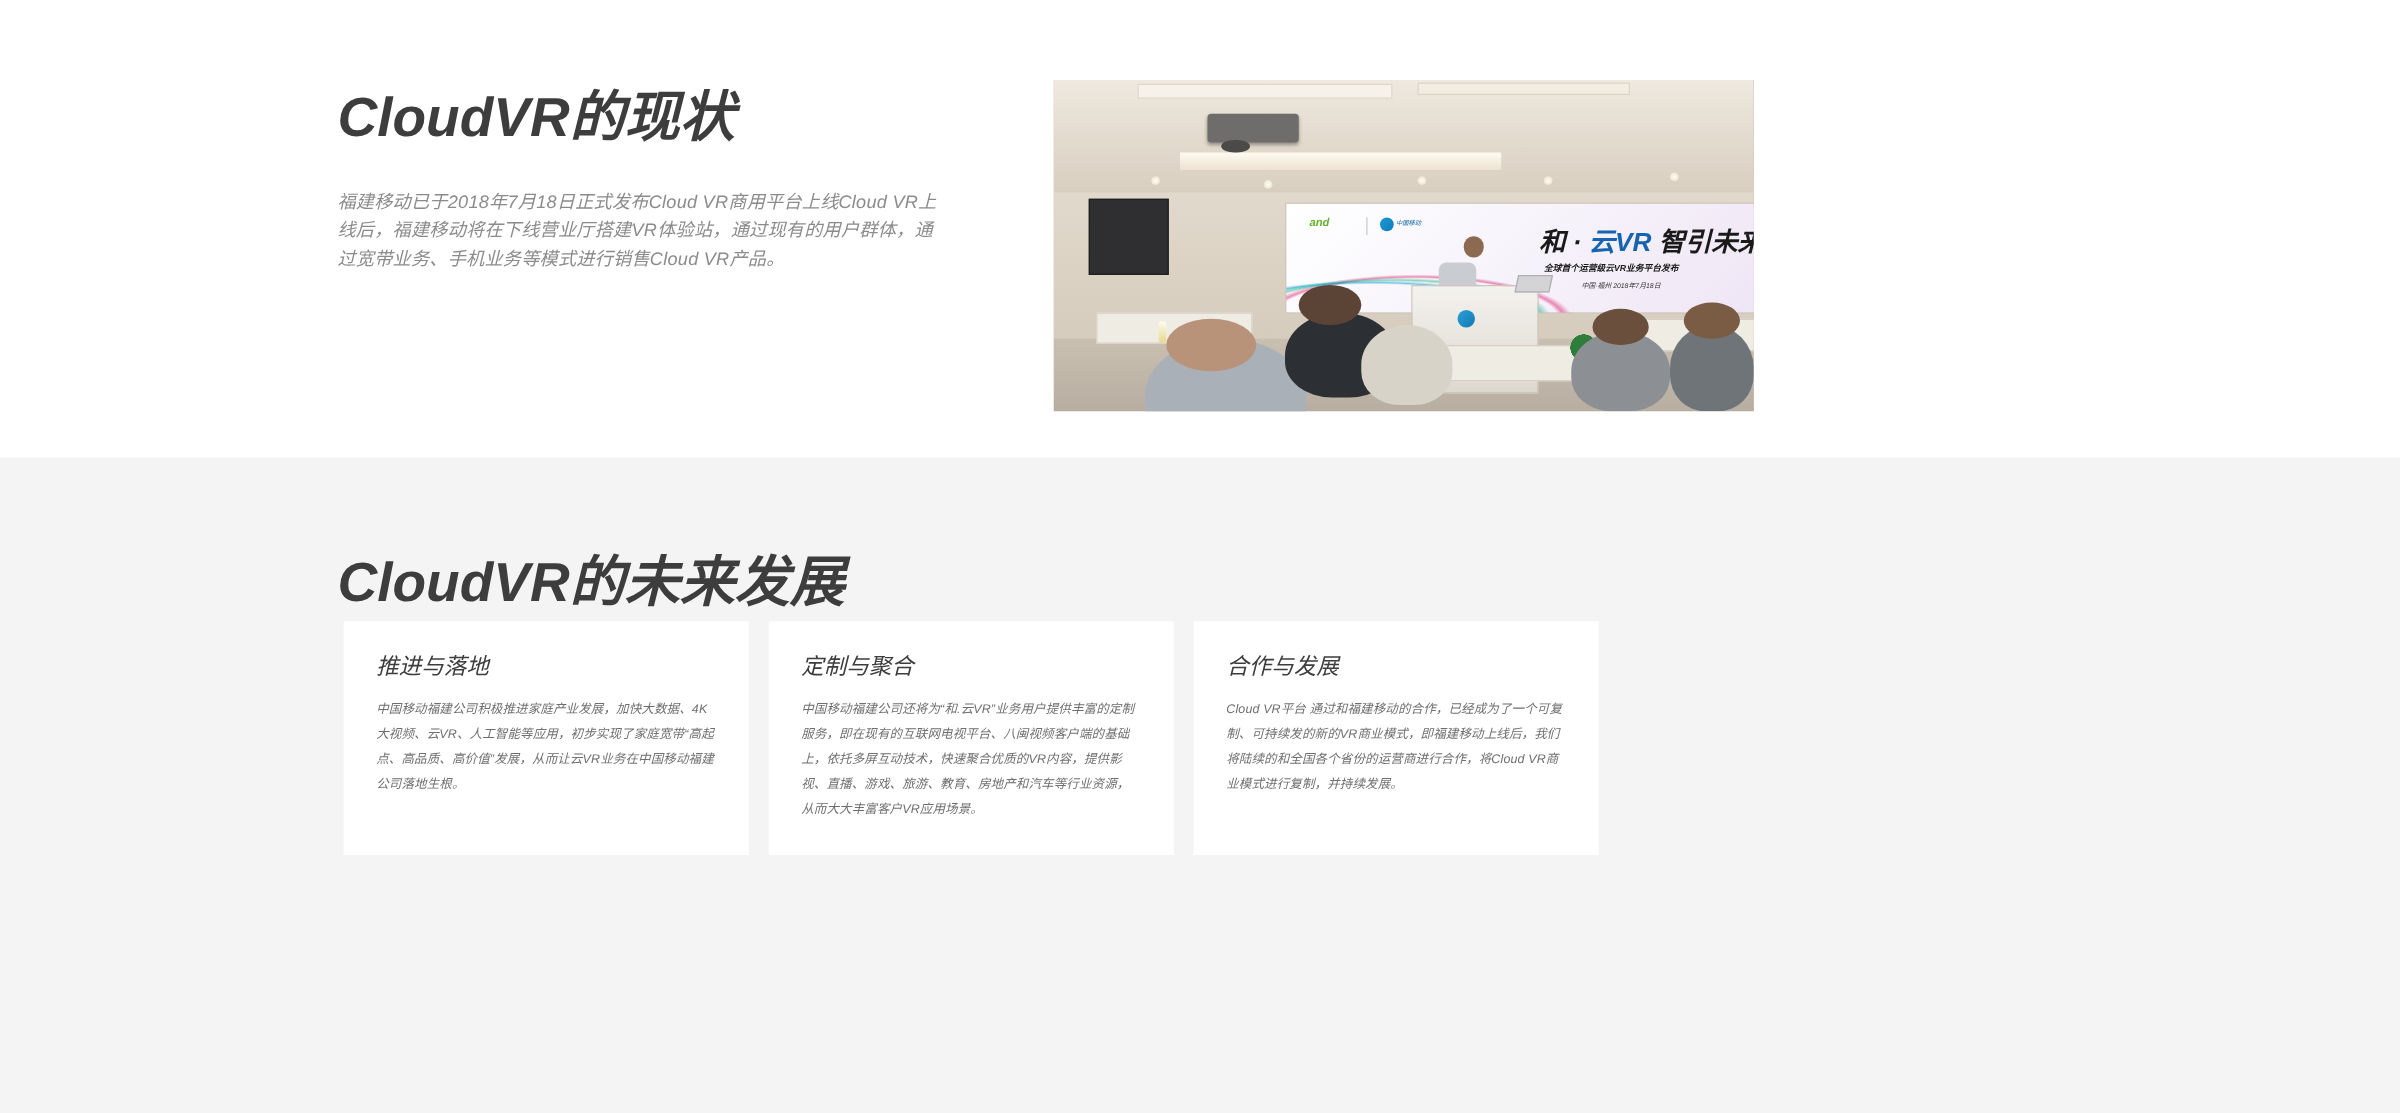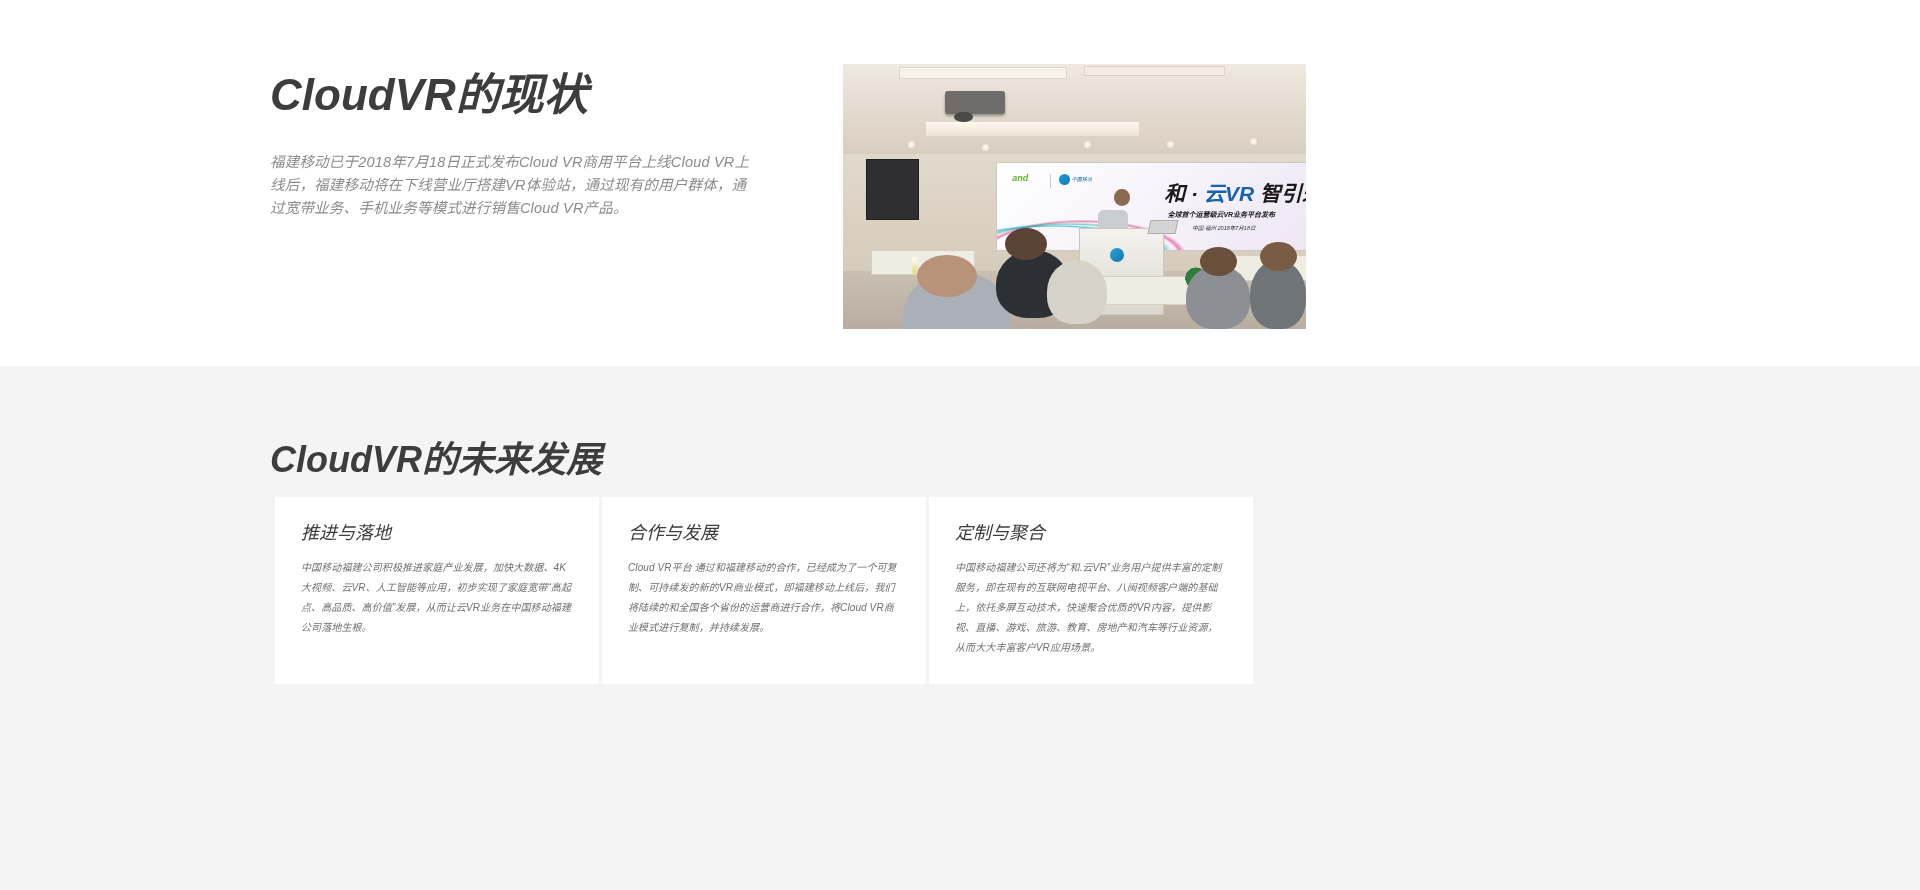--- a/index.html
+++ b/index.html
@@ -44,21 +44,21 @@
     color: #8b8b8b;
     line-height: 23px;
     letter-spacing: .2px;
   }
   .current-copy p { margin: 0; }
 
   
   .photo {
     position: absolute;
     left: 803px; top: 48px;
-    width: 463px; height: 265px;
+    width: 560px; height: 265px;
     overflow: hidden;
     background: #b9b2a8;
   }
   .ph-ceiling {
     position: absolute; left: 0; top: 0; width: 100%; height: 34%;
     background: linear-gradient(180deg,#efe9df 0%,#e6ded2 40%,#d8cec0 100%);
   }
   .ph-ceil-panel {
     position: absolute; left: 12%; top: 3%; width: 36%; height: 11%;
     background: #f6f2ea; border: 1px solid #ded5c8;
@@ -189,31 +189,31 @@
   
   .section-future {
     position: absolute;
     left: 0; top: 366px;
     width: 1920px; height: 524px;
     background: #f4f4f4;
   }
   .future-title {
     position: absolute;
     left: 270px; top: 36px;
-    font-size: 36px;
+    font-size: 44px;
     font-weight: bold;
     color: #3d3d3d;
     line-height: 56px;
     white-space: nowrap;
   }
   .cards {
     position: absolute;
     left: 275px; top: 131px;
     display: flex;
-    gap: 3px;
+    gap: 16px;
   }
   .card {
     width: 324px;
     min-height: 166px;
     background: #ffffff;
     padding: 24px 26px 26px 26px;
     box-sizing: border-box;
   }
   .card-title {
     font-size: 18px;
@@ -307,24 +307,24 @@
   <section class="section-future">
     <h2 class="future-title">CloudVR的未来发展</h2>
 
     <div class="cards">
       <article class="card">
         <h3 class="card-title">推进与落地</h3>
         <p class="card-body">中国移动福建公司积极推进家庭产业发展，加快大数据、4K大视频、云VR、人工智能等应用，初步实现了家庭宽带“高起点、高品质、高价值”发展，从而让云VR业务在中国移动福建公司落地生根。</p>
       </article>
 
       <article class="card">
+        <h3 class="card-title">定制与聚合</h3>
+        <p class="card-body">中国移动福建公司还将为“和.云VR”业务用户提供丰富的定制服务，即在现有的互联网电视平台、八闽视频客户端的基础上，依托多屏互动技术，快速聚合优质的VR内容，提供影视、直播、游戏、旅游、教育、房地产和汽车等行业资源，从而大大丰富客户VR应用场景。</p>
+      </article>
+
+      <article class="card">
         <h3 class="card-title">合作与发展</h3>
         <p class="card-body">Cloud VR平台 通过和福建移动的合作，已经成为了一个可复制、可持续发的新的VR商业模式，即福建移动上线后，我们将陆续的和全国各个省份的运营商进行合作，将Cloud VR商业模式进行复制，并持续发展。</p>
       </article>
-
-      <article class="card">
-        <h3 class="card-title">定制与聚合</h3>
-        <p class="card-body">中国移动福建公司还将为“和.云VR”业务用户提供丰富的定制服务，即在现有的互联网电视平台、八闽视频客户端的基础上，依托多屏互动技术，快速聚合优质的VR内容，提供影视、直播、游戏、旅游、教育、房地产和汽车等行业资源，从而大大丰富客户VR应用场景。</p>
-      </article>
     </div>
   </section>
 
 </div>
 
 </body></html>

